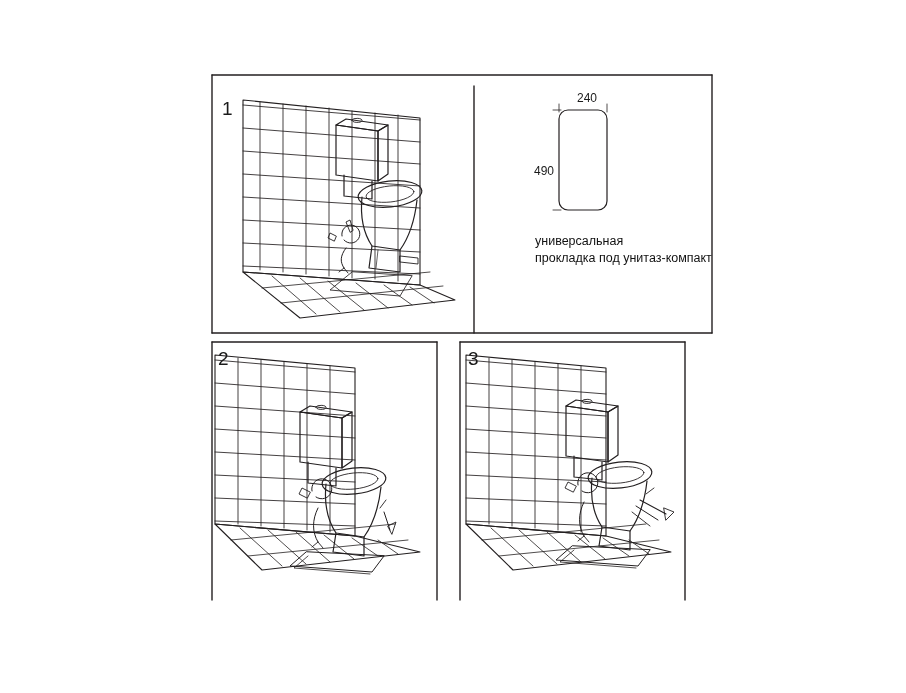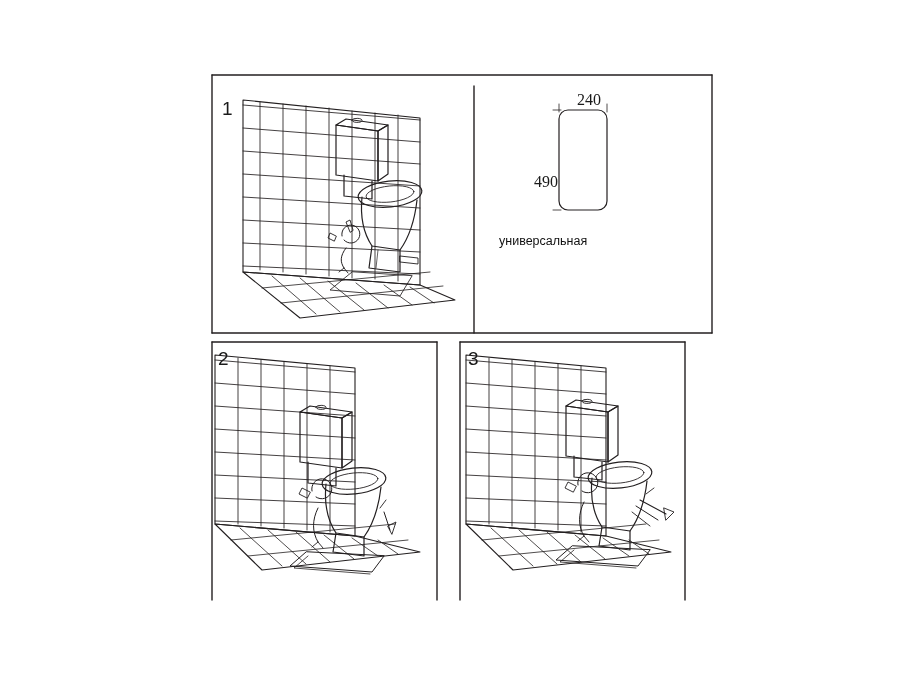--- a/index.html
+++ b/index.html
@@ -28,38 +28,38 @@
     font-family: "Liberation Sans", sans-serif;
     color: #1a1a1a;
     letter-spacing: 0;
   }
   #step-1-number { left: 222px; top: 98px; }
   #step-2-number { left: 218px; top: 348px; }
   #step-3-number { left: 468px; top: 348px; }
 
   .dim-label {
     position: absolute;
-    font-size: 16px;
+    font-size: 12px;
     color: #1a1a1a;
-    font-family: Liberation Serif, serif;
+    font-family: Liberation Sans, sans-serif;
   }
   #gasket-width-label { left: 577px; top: 91px; }
-  #gasket-height-label { left: 534px; top: 173px; }
+  #gasket-height-label { left: 534px; top: 164px; }
 
   #caption-block {
     position: absolute;
     left: 499px;
     top: 233px;
     width: 230px;
     font-size: 12.5px;
     line-height: 17.4px;
     color: #111111;
     font-family: "Liberation Sans", sans-serif;
   }
-  #caption-block div { white-space: nowrap; }
+  #caption-block div { white-space: nowrap; margin-left: 36px; }
 </style>
 </head>
 <body>
 
 <svg id="diagram" viewBox="0 0 906 693">
   <g fill="none" stroke="#231f20" stroke-width="1.2" stroke-linejoin="round" stroke-linecap="round">
 
     <g stroke-width="1.4">
 
       <path d="M212 75 L712 75"></path>
@@ -267,13 +267,14 @@
 
 <div class="step-num" id="step-1-number">1</div>
 <div class="step-num" id="step-2-number">2</div>
 <div class="step-num" id="step-3-number">3</div>
 
 <div class="dim-label" id="gasket-width-label">240</div>
 <div class="dim-label" id="gasket-height-label">490</div>
 
 <div id="caption-block">
   <div>универсальная</div>
+  <div>прокладка под унитаз-компакт</div>
 </div>
 
 </body></html>

